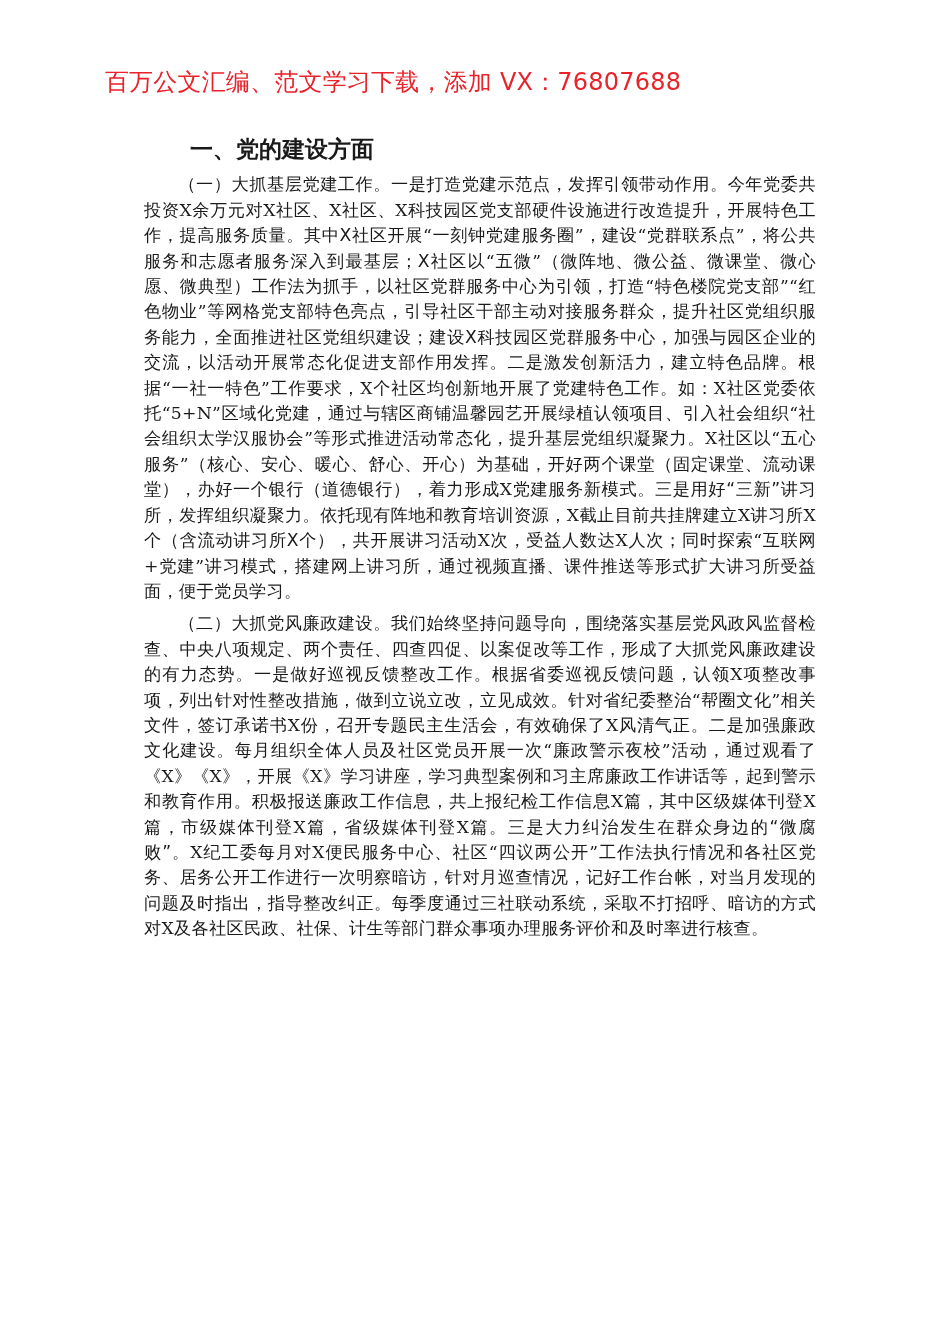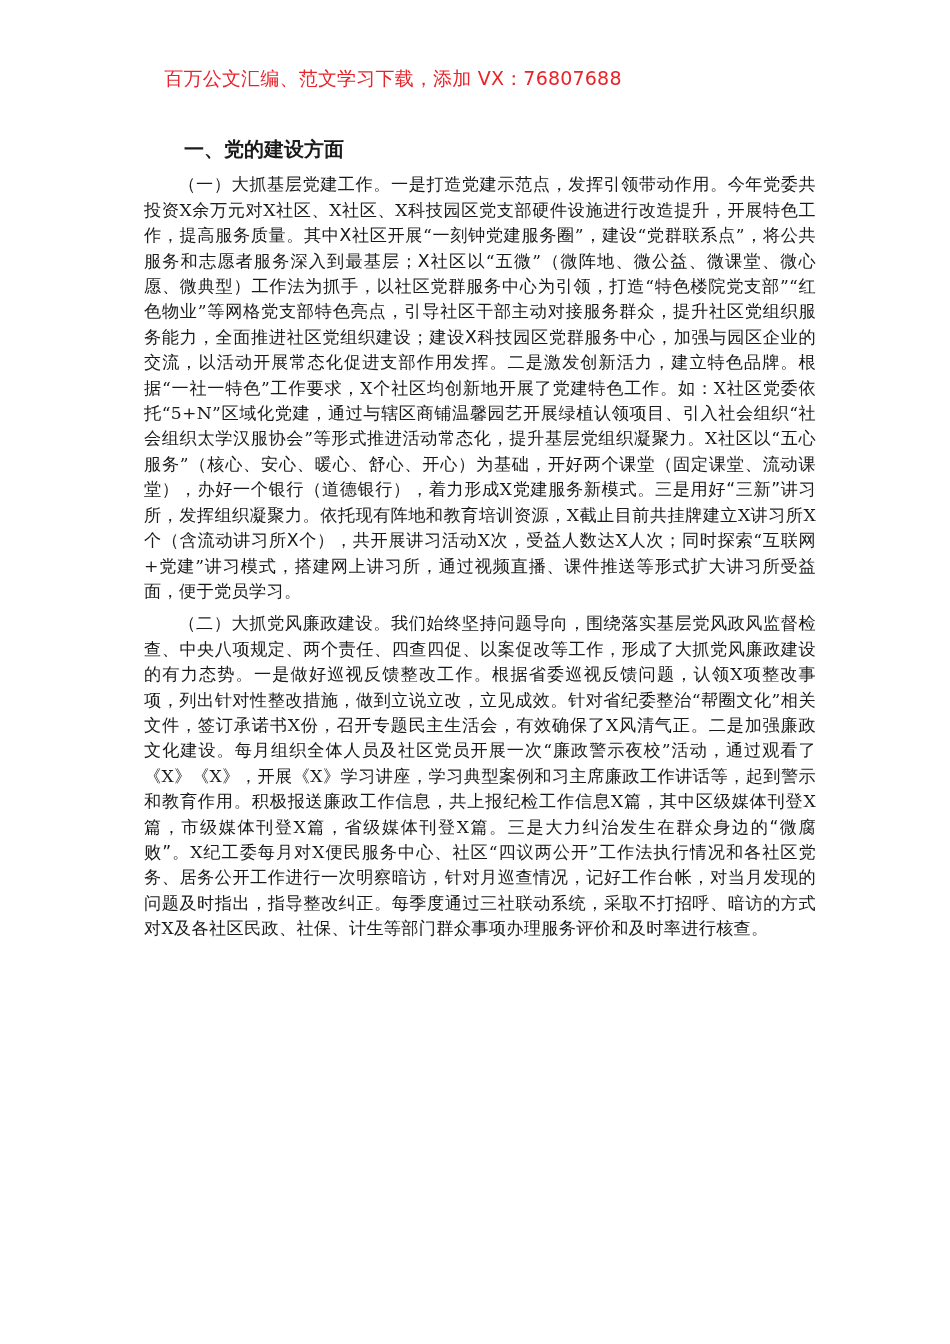--- a/index.html
+++ b/index.html
@@ -1,24 +1,24 @@
 <!DOCTYPE html>
 <html><head>
 <meta charset="utf-8">
 <style>
   html, body { margin: 0; padding: 0; background: #ffffff; }
   body { width: 950px; height: 1344px; position: relative; overflow: hidden;
          font-family: "DejaVu Serif", "Liberation Serif", serif; color: #1a1a1a; }
   .header { position: absolute; top: 66px; left: 0; width: 786px; text-align: center;
-            font-family: "DejaVu Sans", "Liberation Sans", sans-serif; font-size: 19px;
+            font-family: "DejaVu Sans", "Liberation Sans", sans-serif; font-size: 24px;
             color: #e8232a; letter-spacing: 0.2px; }
   .page { position: absolute; left: 144px; top: 127px; width: 672px; }
   .para { font-size: 17.2px; line-height: 25.4px; text-indent: 2em; margin: 0 0 7px 0;
           text-align: justify; text-justify: inter-character; letter-spacing: 0.3px; }
-  .heading { font-size: 20px; line-height: 25.4px; text-indent: 2em; margin: 10px 0 10px 0;
+  .heading { font-size: 23px; line-height: 25.4px; text-indent: 2em; margin: 10px 0 10px 0;
              font-family: "DejaVu Sans", "Liberation Sans", sans-serif; font-weight: bold; }
   b { font-family: "DejaVu Sans", "Liberation Sans", sans-serif; font-weight: normal; }
 </style>
 </head>
 <body>
 
 <div class="header">百万公文汇编、范文学习下载，添加 VX：76807688</div>
 
 <div class="page">
   <p class="heading">一、党的建设方面</p>

